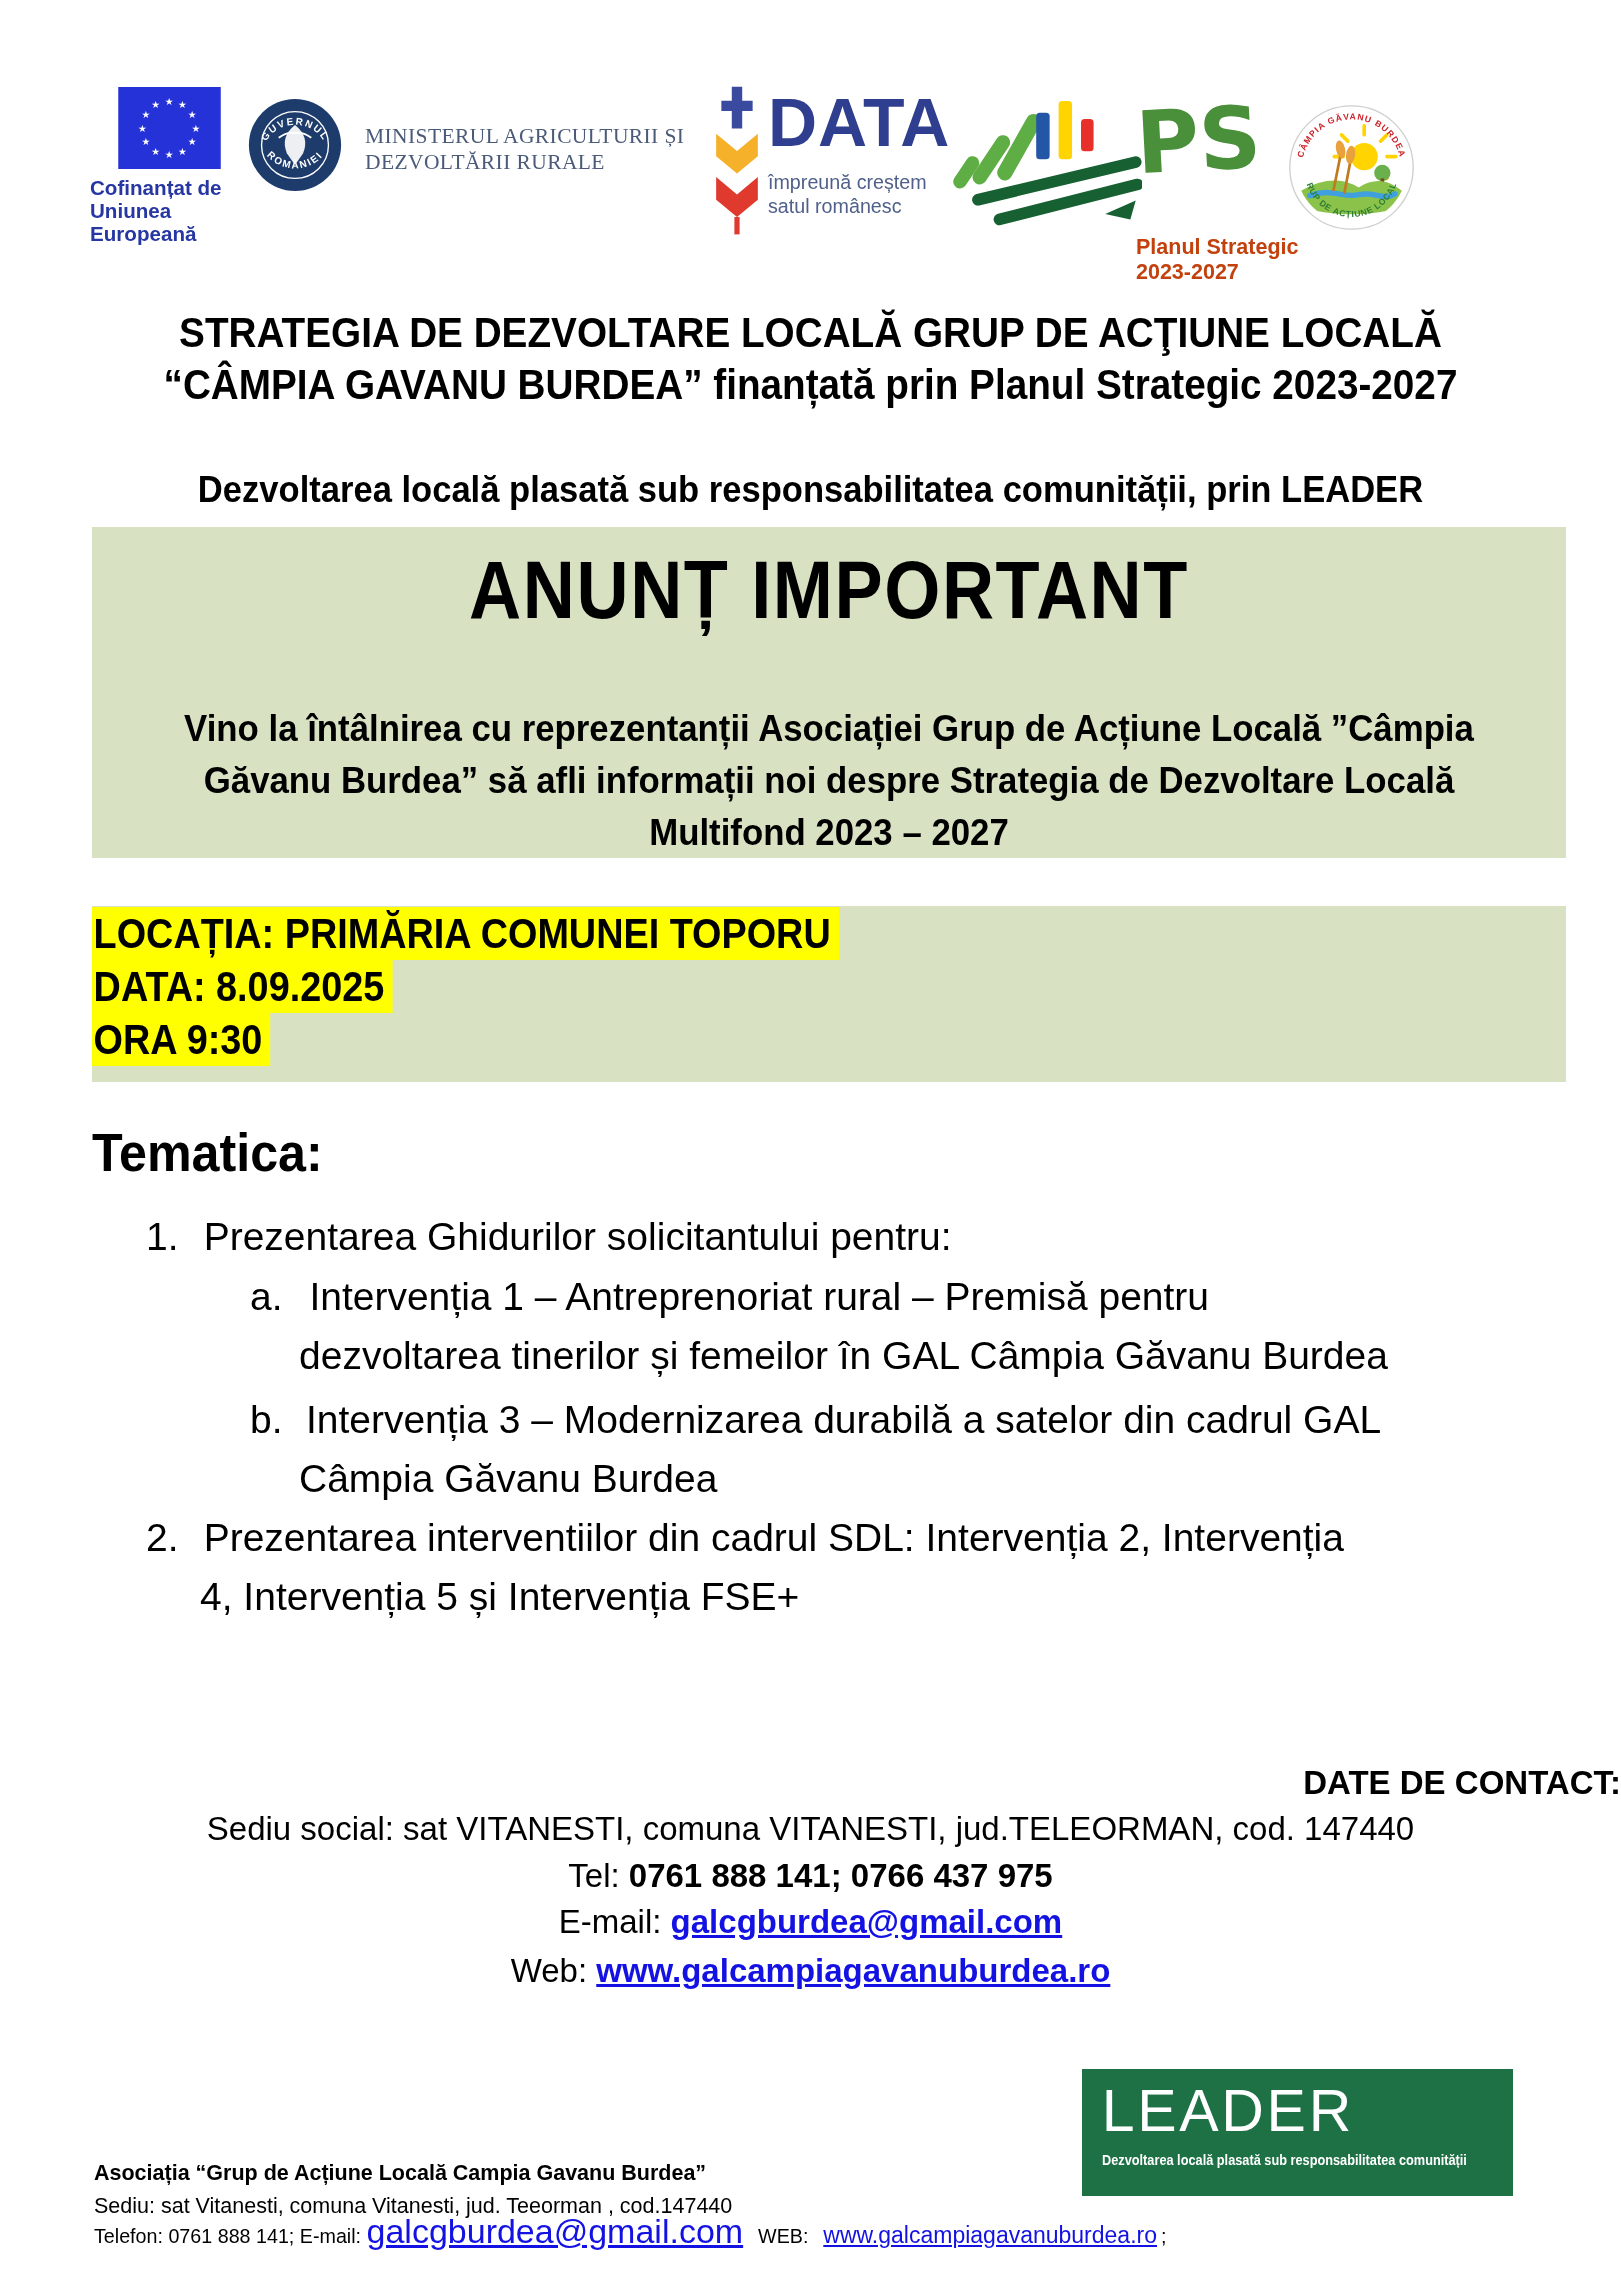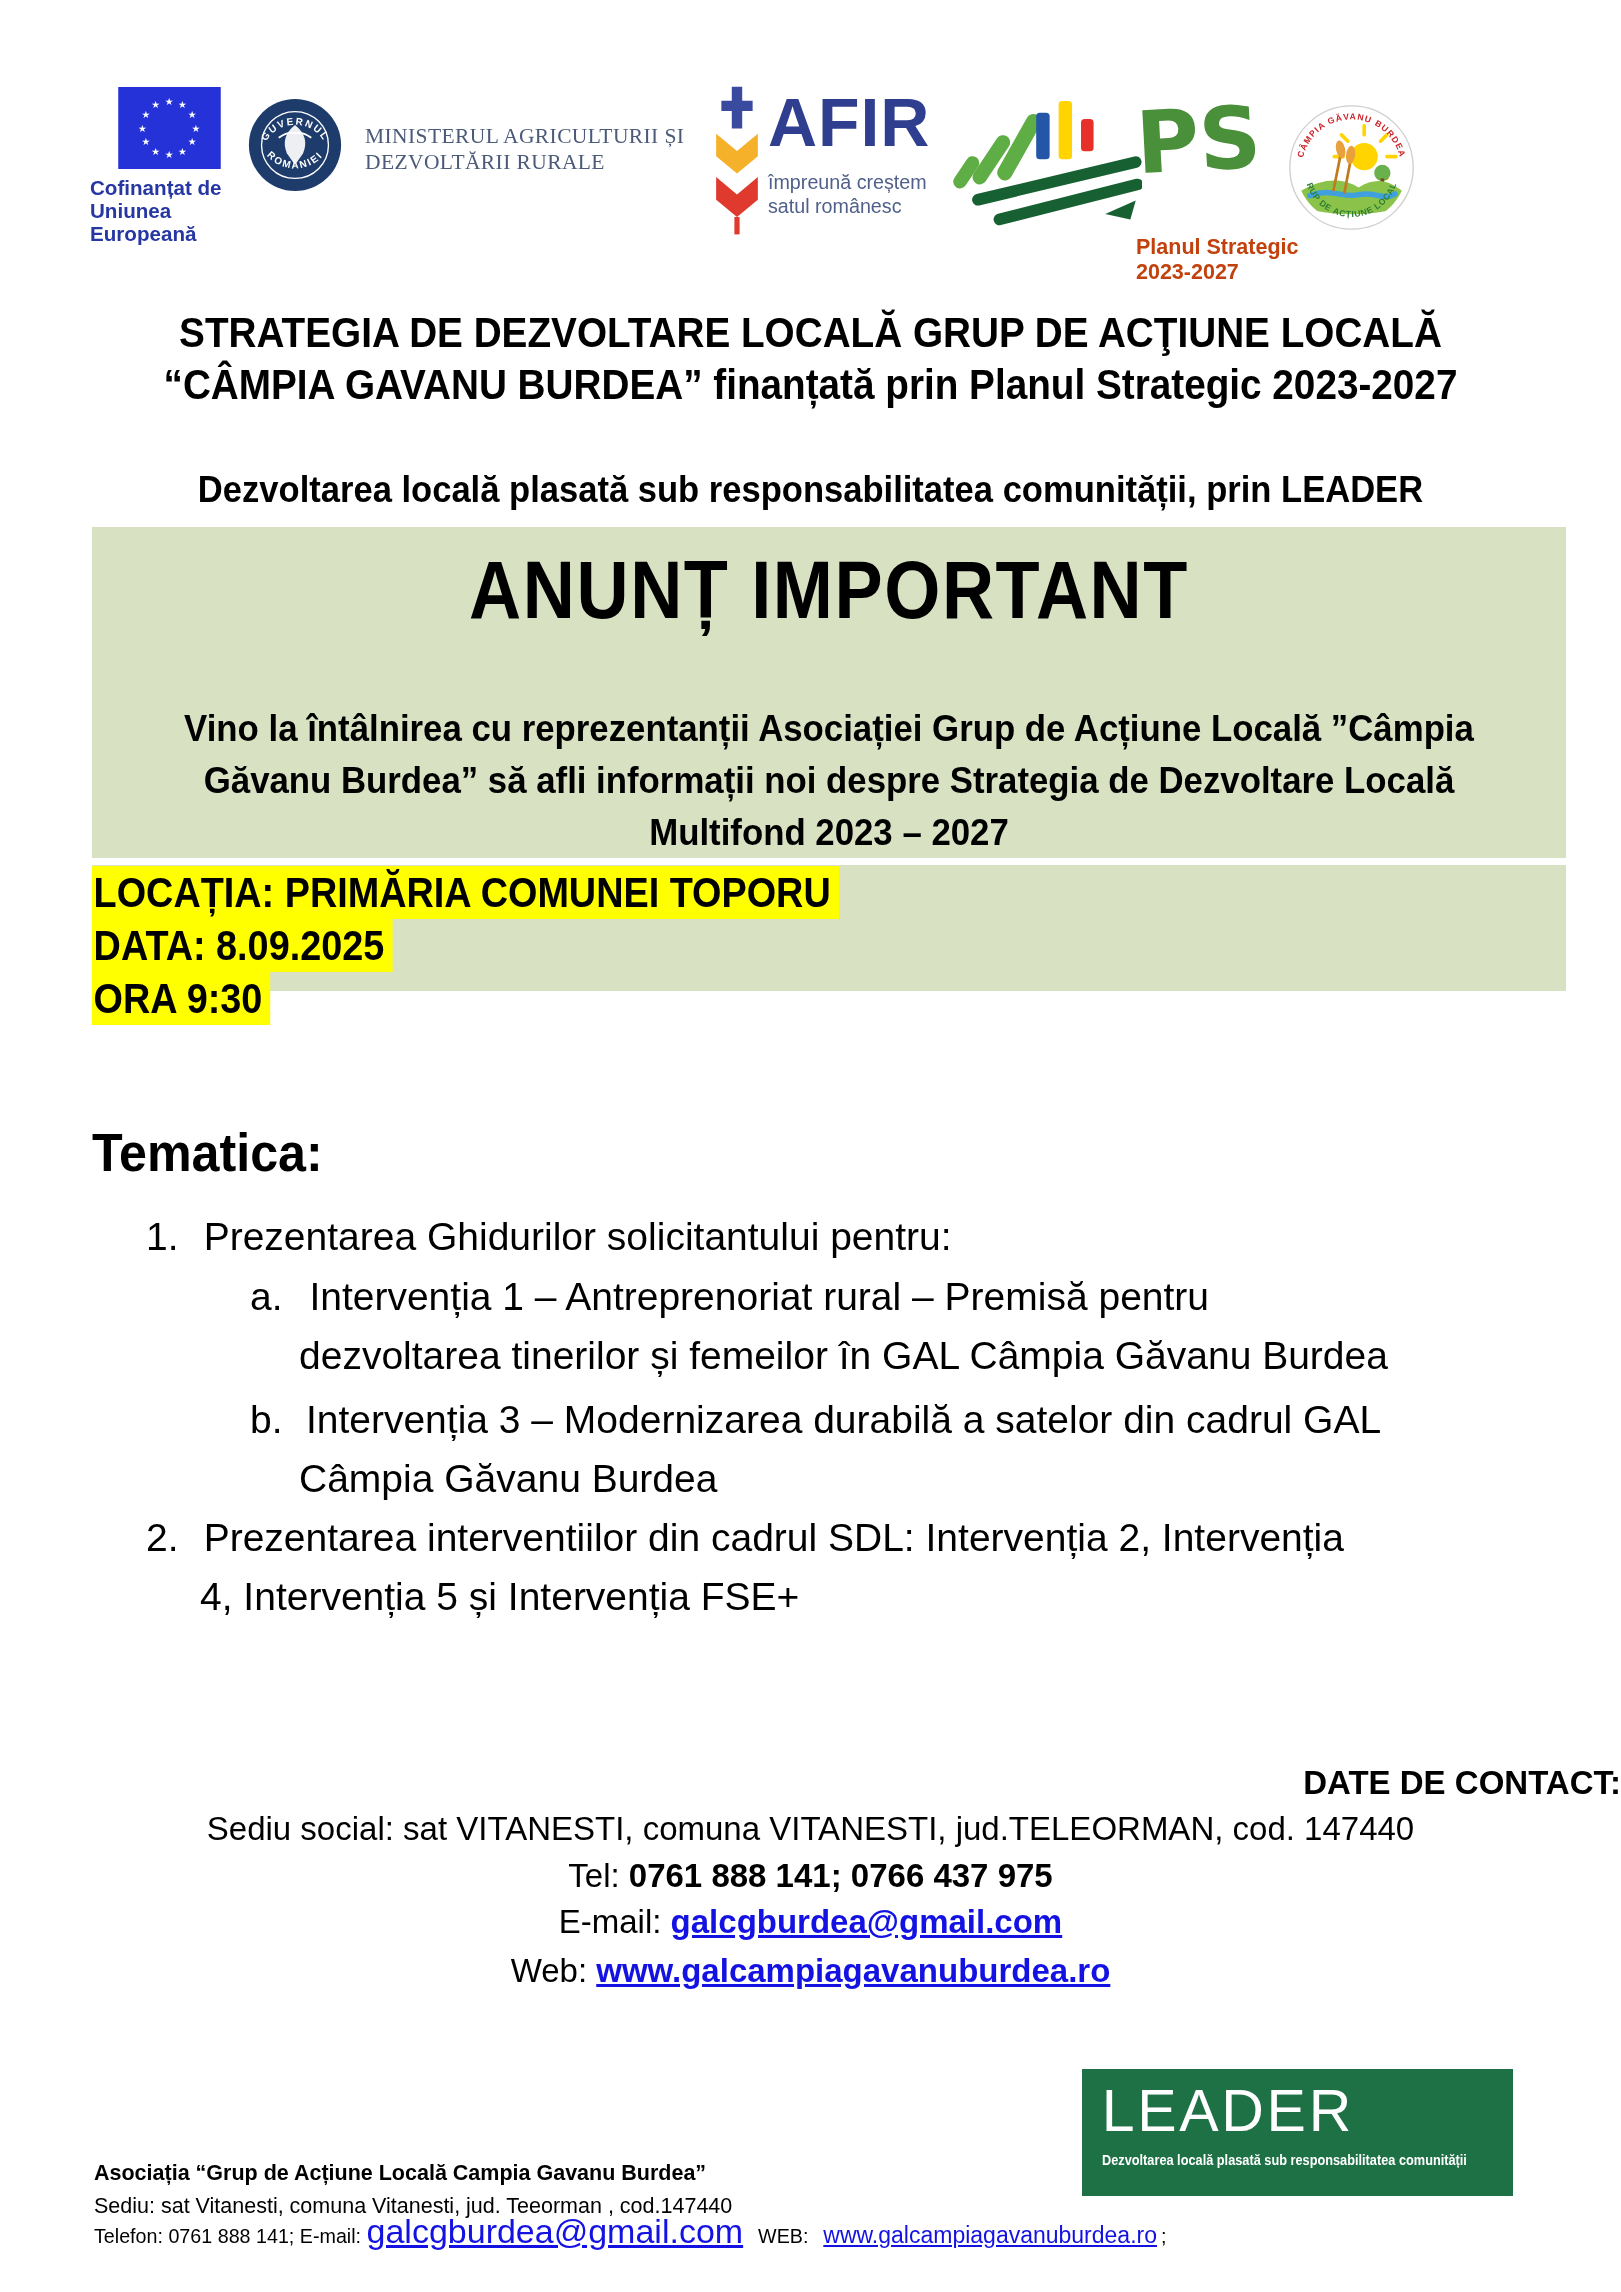--- a/index.html
+++ b/index.html
@@ -88,21 +88,21 @@
     <div>MINISTERUL AGRICULTURII ȘI</div>
     <div>DEZVOLTĂRII RURALE</div>
   </div>
 
   <svg class="abs" style="left:712px;top:85px" width="50" height="152" viewBox="0 0 56 175">
     <path fill="#3a4a9f" d="M22,2 h12 v16 h12 v12 h-12 v20 h-12 v-20 h-12 v-12 h12 z"></path>
     <path fill="#f6b12a" d="M4,56 l24,20 24,-20 v26 l-24,20 -24,-20 z"></path>
     <path fill="#e03a2f" d="M4,106 l24,20 24,-20 v26 l-24,20 -24,-20 z"></path>
     <rect fill="#e03a2f" x="25" y="152" width="6" height="20"></rect>
   </svg>
-  <div class="abs afir-name" style="left:768px;top:88px">AFIR</div>
+  <div class="abs afir-name" style="left:768px;top:88px">DATA</div>
   <div class="abs afir-slogan" style="left:768px;top:170px">
     <div>împreună creștem</div>
     <div>satul românesc</div>
   </div>
 
   <svg class="abs" style="left:951px;top:92px" width="191" height="141" viewBox="0 0 213 157">
     <g stroke="#5fae45" stroke-linecap="round">
       <line x1="10" y1="100" x2="24" y2="79" stroke-width="15"></line>
       <line x1="32" y1="95" x2="58" y2="56" stroke-width="16"></line>
       <line x1="60" y1="90" x2="92" y2="33" stroke-width="17"></line>
@@ -167,21 +167,21 @@
 
   <div class="abs greenbox" style="left:92px;top:527px;width:1474px;height:331px">
     <div class="abs ctr announce-h cond" style="top:16px">ANUNȚ IMPORTANT</div>
     <div class="abs ctr announce-p cond" style="top:176px">
       <div>Vino la întâlnirea cu reprezentanții Asociației Grup de Acțiune Locală ”Câmpia</div>
       <div>Găvanu Burdea” să afli informații noi despre Strategia de Dezvoltare Locală</div>
       <div>Multifond 2023 – 2027</div>
     </div>
   </div>
 
-  <div class="abs greenbox" style="left:92px;top:865px;width:1474px;height:126px">
+  <div class="abs greenbox" style="left:92px;top:906px;width:1474px;height:176px">
     <div class="abs evt-line condL" style="left:0;top:0.9px">
       <span class="hl">LOCAȚIA: PRIMĂRIA COMUNEI TOPORU</span>
     </div>
     <div class="abs evt-line condL" style="left:0;top:54px">
       <span class="hl">DATA: 8.09.2025</span>
     </div>
     <div class="abs evt-line condL" style="left:0;top:107px">
       <span class="hl">ORA 9:30</span>
     </div>
   </div>

